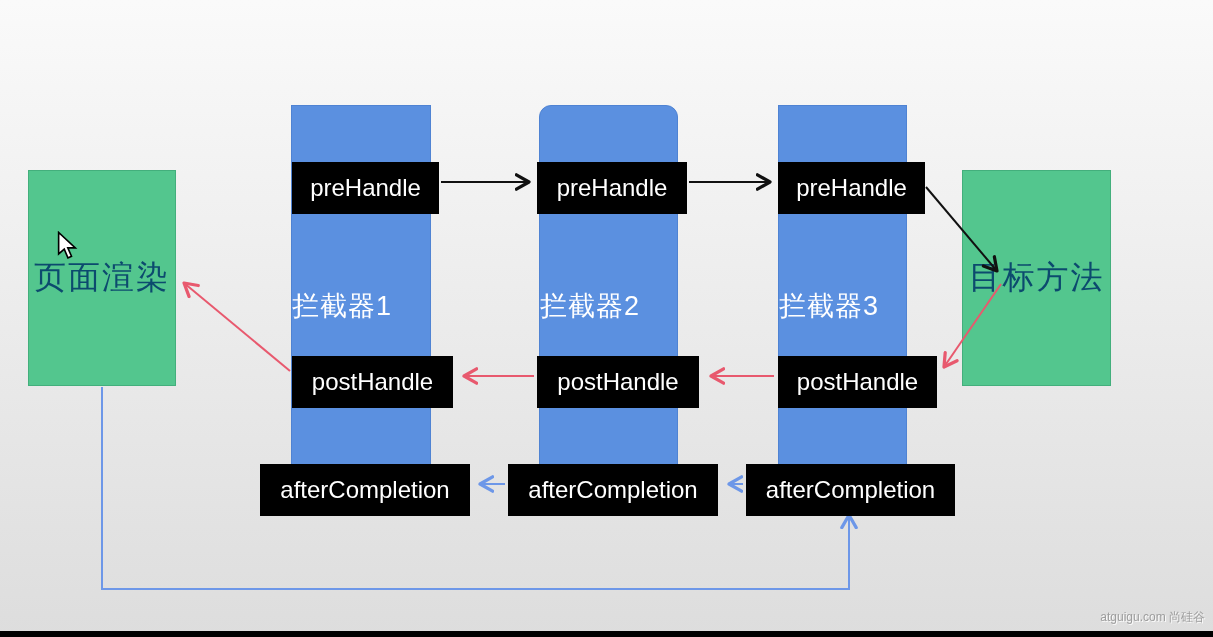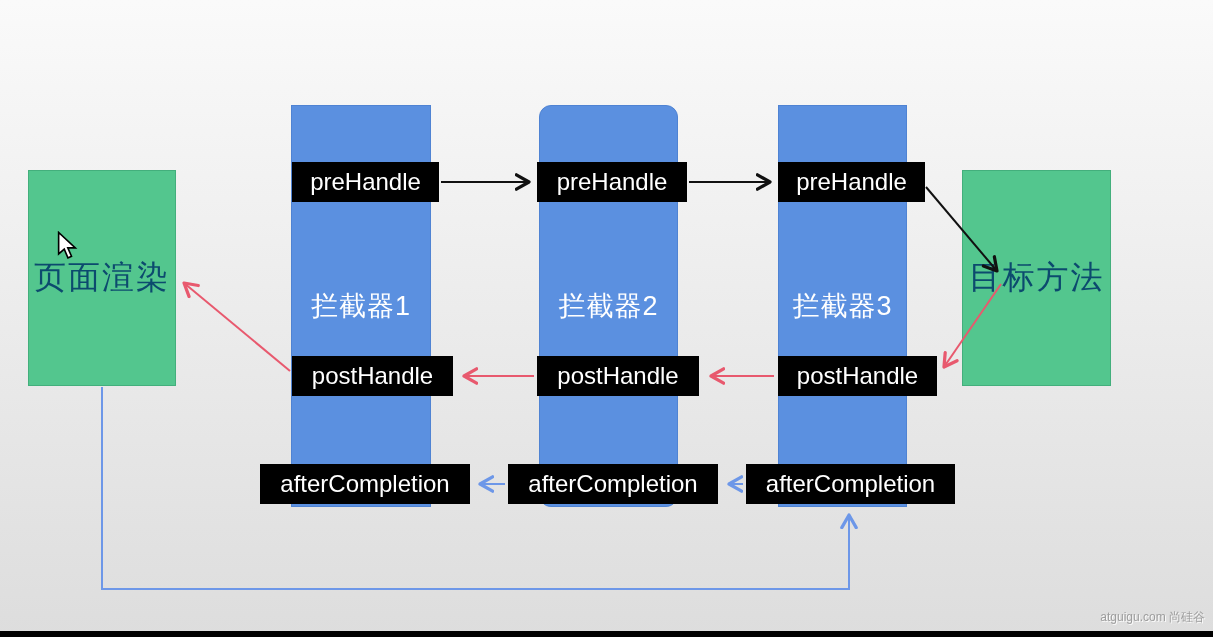--- a/index.html
+++ b/index.html
@@ -18,32 +18,32 @@
   }
   .col{
     position:absolute;top:105px;height:402px;z-index:1;
     background:var(--colBlue);border:1px solid var(--colBorder);box-sizing:border-box;
   }
   .col1{left:291px;width:140px;}
   .col2{left:539px;width:139px;border-radius:12px;}
   .col3{left:778px;width:129px;}
   .col-label{
     position:absolute;left:0;right:0;top:50%;transform:translateY(-50%);
-    text-align:center;color:#fff;font-size:27px;letter-spacing:1px;
+    color:#fff;font-size:27px;letter-spacing:1px;
   }
   .green-box{
     position:absolute;z-index:1;background:var(--boxGreen);
     border:1px solid var(--boxGreenBorder);box-sizing:border-box;
     display:flex;align-items:center;justify-content:center;
     color:#0c4a6e;font-size:32px;letter-spacing:2px;text-align:right;
   }
   .green-left{left:28px;top:170px;width:148px;height:216px;}
   .green-right{left:962px;top:170px;width:149px;height:216px;}
   .tag{
-    position:absolute;height:40px;z-index:3;
+    position:absolute;height:52px;z-index:3;
     background:var(--labelBg);color:var(--labelText);
     display:flex;align-items:center;justify-content:center;
     font-size:24px;white-space:nowrap;
   }
   .tag-pre1{left:292px;top:162px;width:147px;}
   .tag-pre2{left:537px;top:162px;width:150px;}
   .tag-pre3{left:778px;top:162px;width:147px;}
   .tag-post1{left:292px;top:356px;width:161px;}
   .tag-post2{left:537px;top:356px;width:162px;}
   .tag-post3{left:778px;top:356px;width:159px;}

